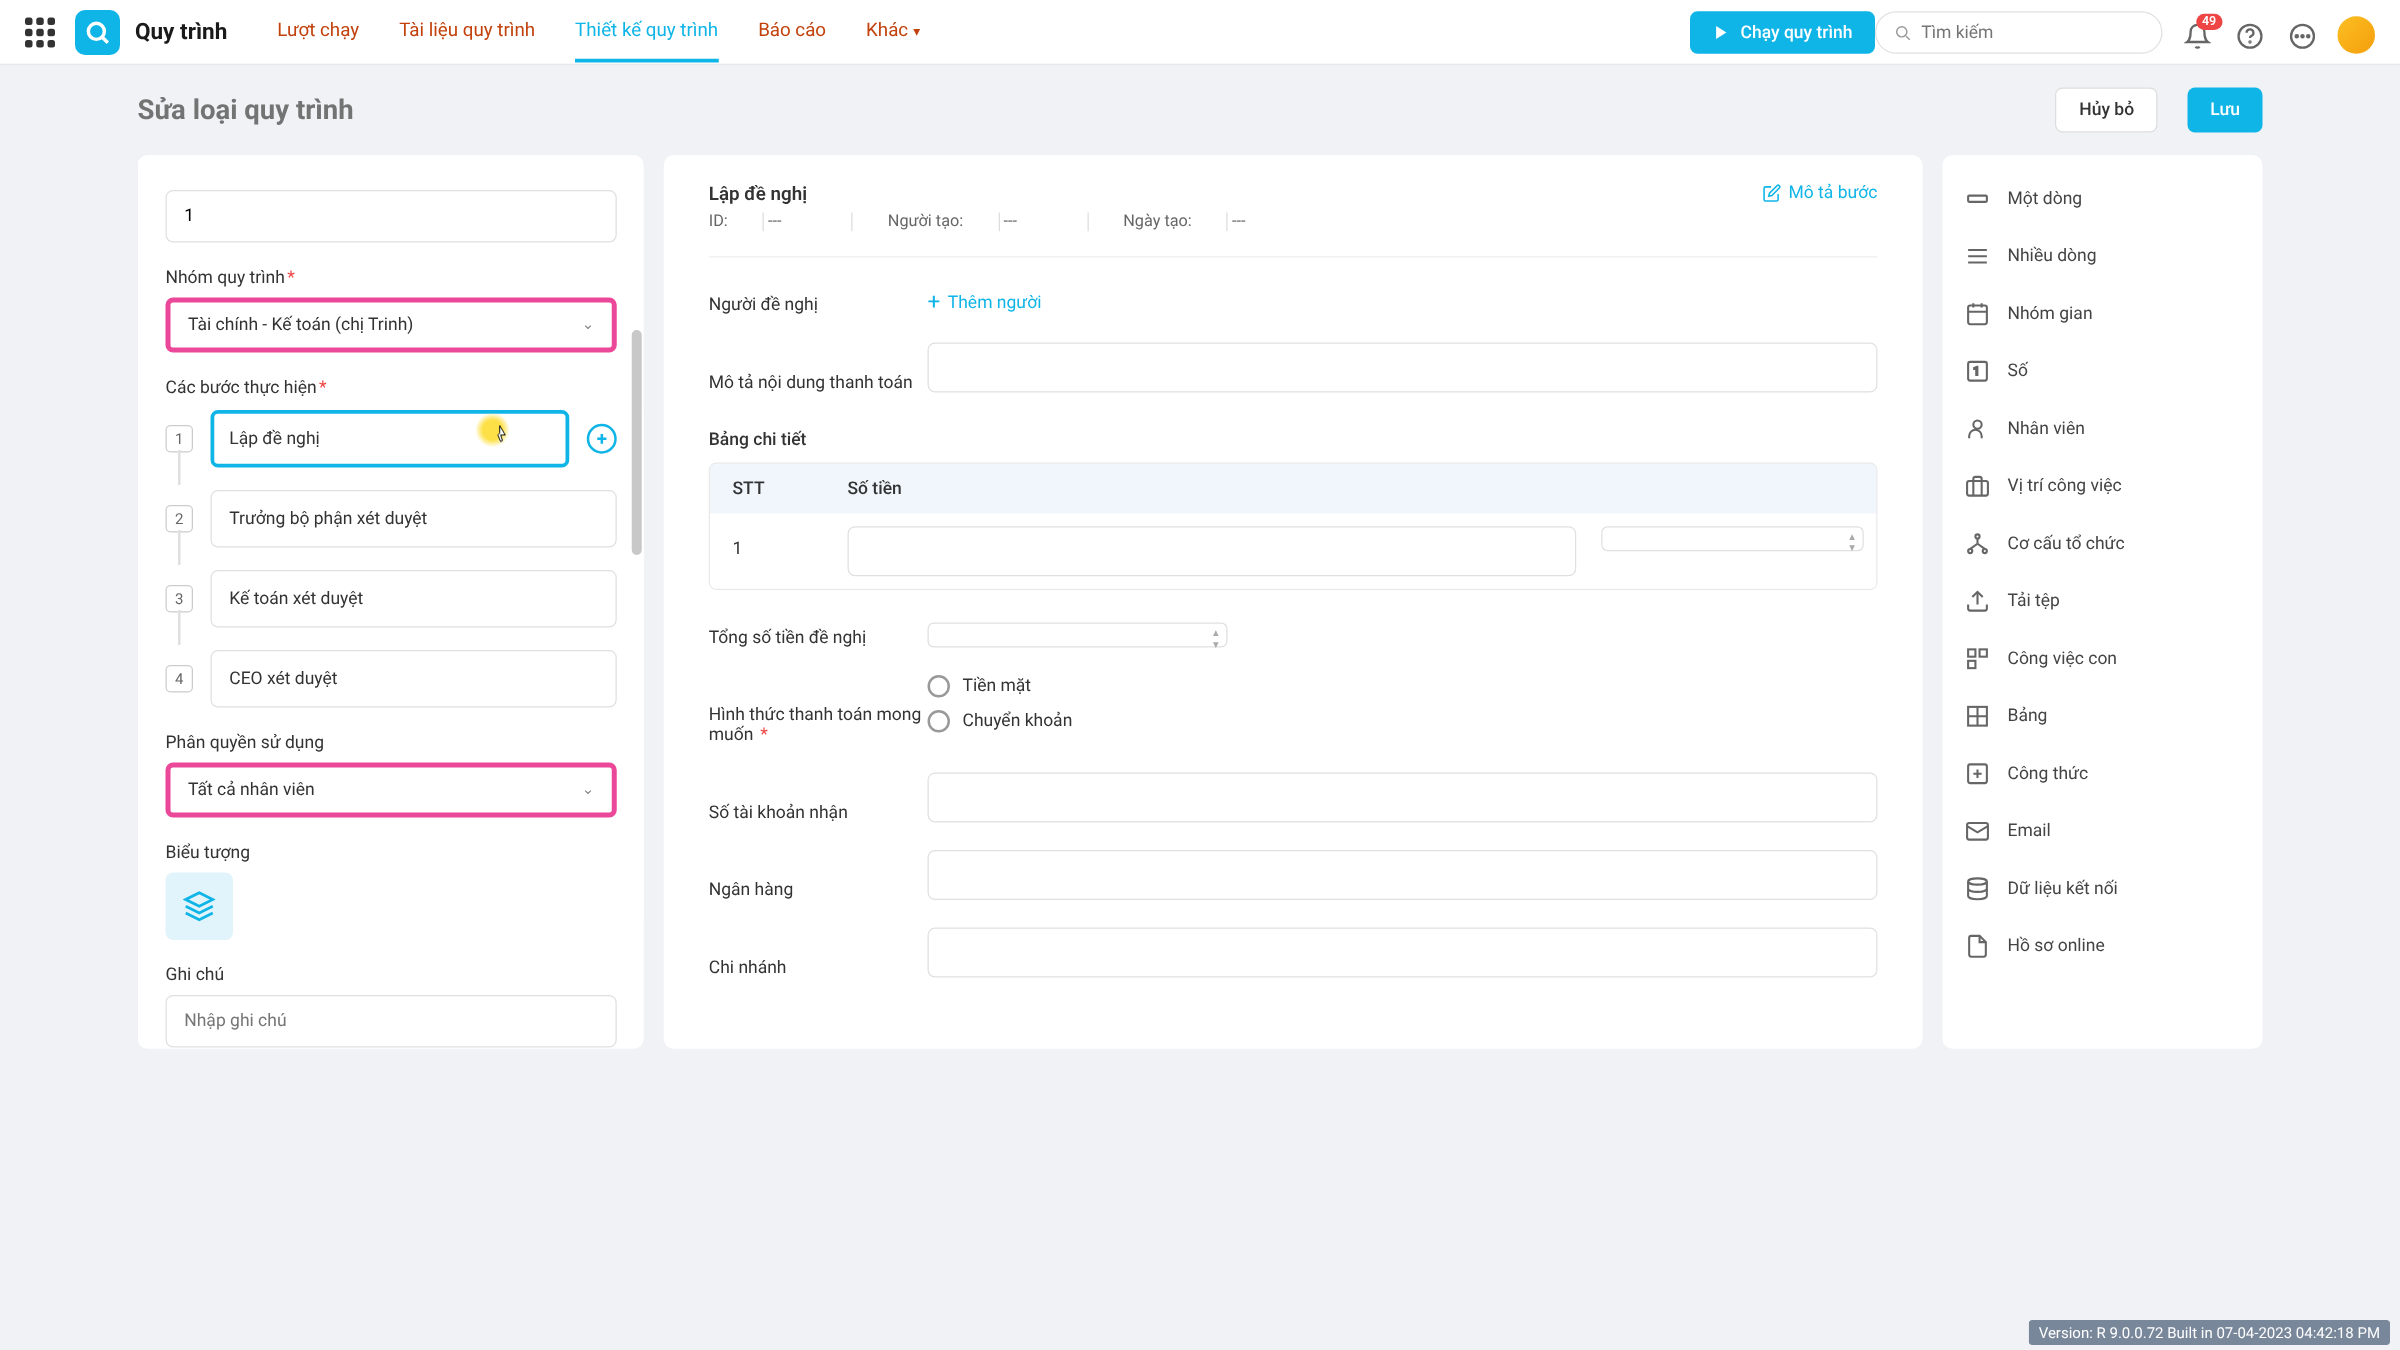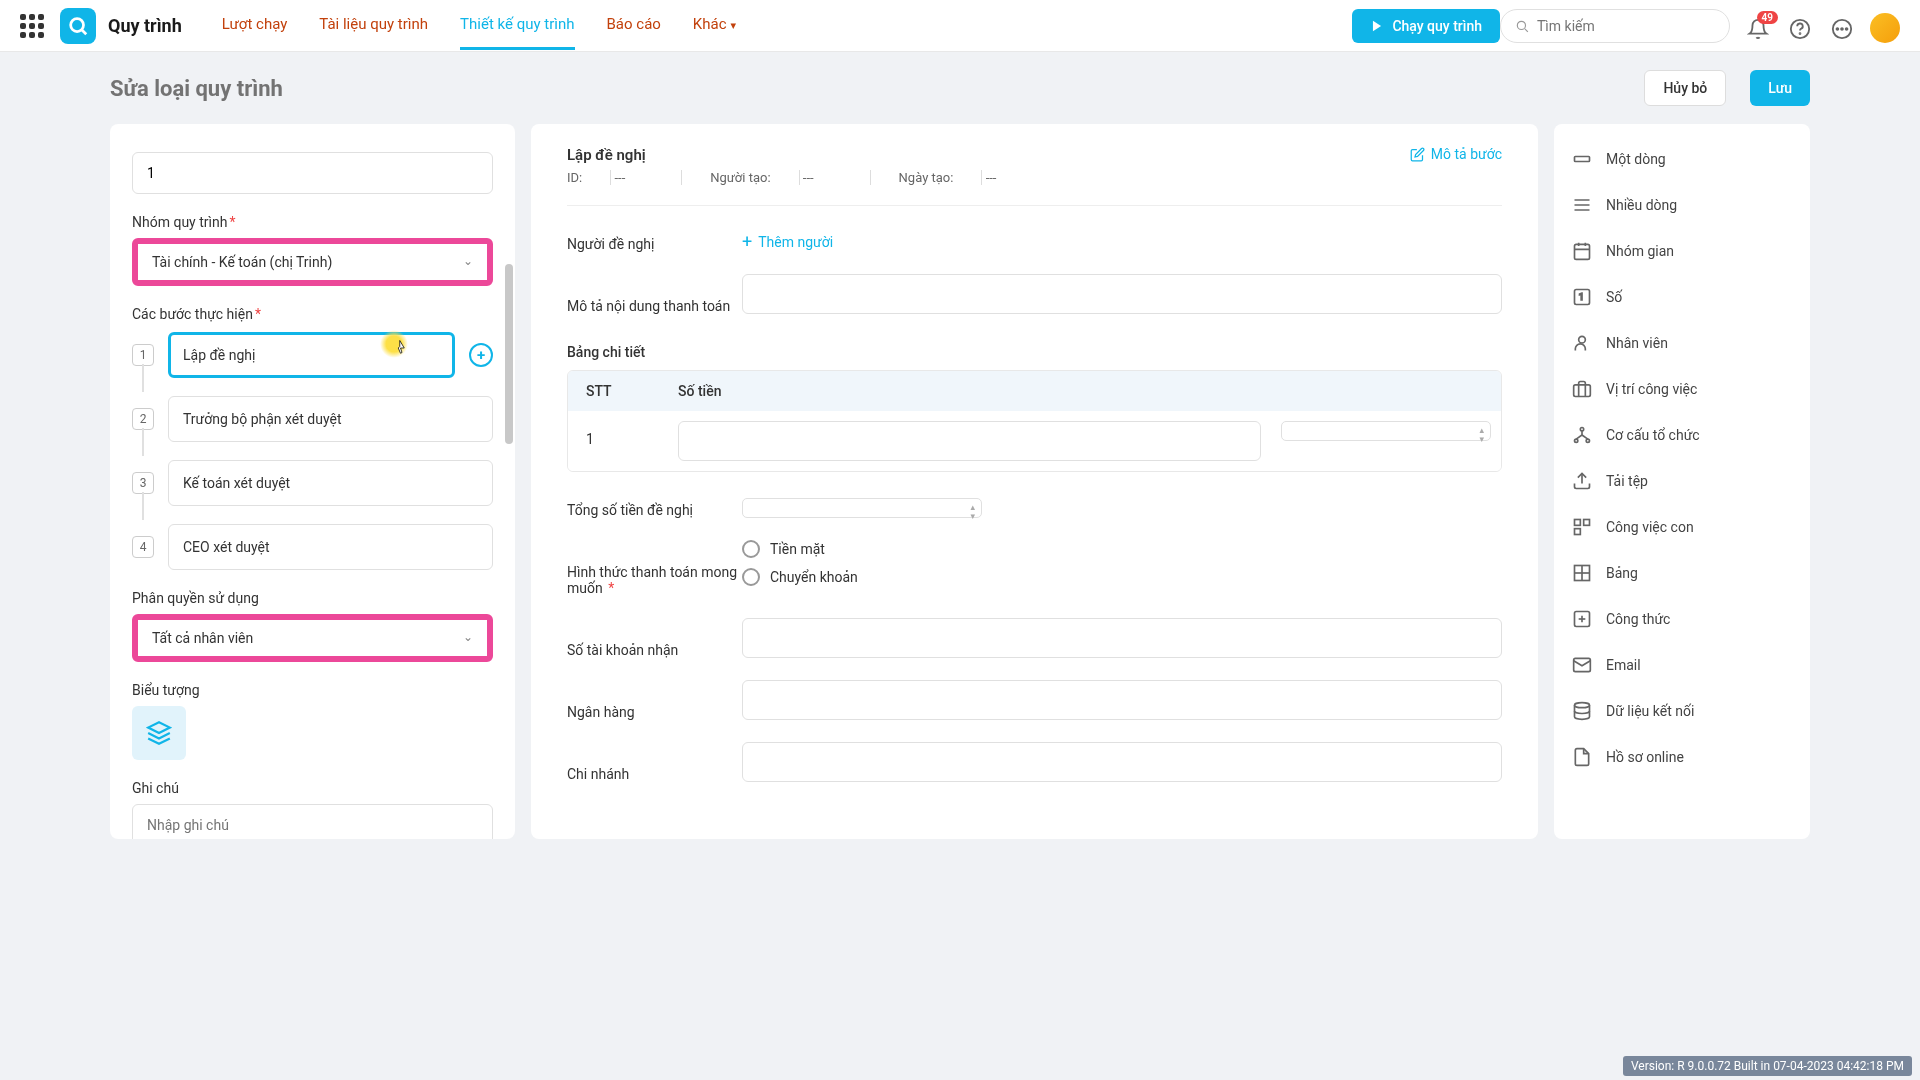--- a/index.html
+++ b/index.html
@@ -25,21 +25,21 @@
 .page-title{font-size:22px;font-weight:700;color:#737373}
 .header-actions{display:flex;gap:24px}
 .main{display:flex;gap:16px;padding:0 110px 20px}
 .panel{background:#fff;border-radius:8px;padding:24px}
 .left-panel{width:405px;flex-shrink:0;padding:28px 22px;position:relative;max-height:715px;overflow-y:auto}
 .center-panel{flex:1;padding:22px 36px;max-height:715px;overflow-y:auto}
 .right-panel{width:256px;flex-shrink:0;padding:12px 0;max-height:715px;overflow-y:auto}
 .input-box{width:100%;border:1px solid #e0e0e0;border-radius:6px;padding:12px 14px;font-size:14px;outline:none}
 .form-label{font-size:14px;color:#333;margin-bottom:8px;margin-top:20px;display:block}
 .req{color:#ef4444;margin-left:2px}
-.select-box{width:100%;border:6px solid #ec4899;border-radius:6px;padding:10px 14px;display:flex;justify-content:space-between;align-items:flex-start;cursor:pointer;background:#fff}
+.select-box{width:100%;border:4px solid #ec4899;border-radius:6px;padding:10px 14px;display:flex;justify-content:space-between;align-items:flex-start;cursor:pointer;background:#fff}
 .chev-down{color:#888;font-size:12px}
 .steps-list{margin-top:10px}
 .step-row{display:flex;align-items:center;gap:14px;margin-bottom:18px;position:relative}
 .step-num{width:22px;height:22px;border:1px solid #ccc;border-radius:4px;display:flex;align-items:center;justify-content:center;font-size:12px;color:#666;flex-shrink:0;background:#fff}
 .step-box{flex:1;border:1px solid #e0e0e0;border-radius:6px;padding:14px 14px;font-size:14px;cursor:pointer;background:#fff}
 .step-box.selected{border:3px solid #10b5e8;padding:12px 12px}
 .step-connector{position:absolute;left:10px;top:32px;width:2px;height:28px;background:#e0e0e0}
 .add-step{width:24px;height:24px;border:2px solid #10b5e8;border-radius:50%;display:flex;align-items:center;justify-content:center;color:#10b5e8;cursor:pointer;font-weight:bold;flex-shrink:0;font-size:15px}
 .icon-preview{width:54px;height:54px;background:#e1f3fb;border-radius:6px;display:flex;align-items:center;justify-content:center;color:#10b5e8;cursor:pointer;margin-top:8px}
 .center-header{display:flex;justify-content:space-between;align-items:flex-start;margin-bottom:6px}

